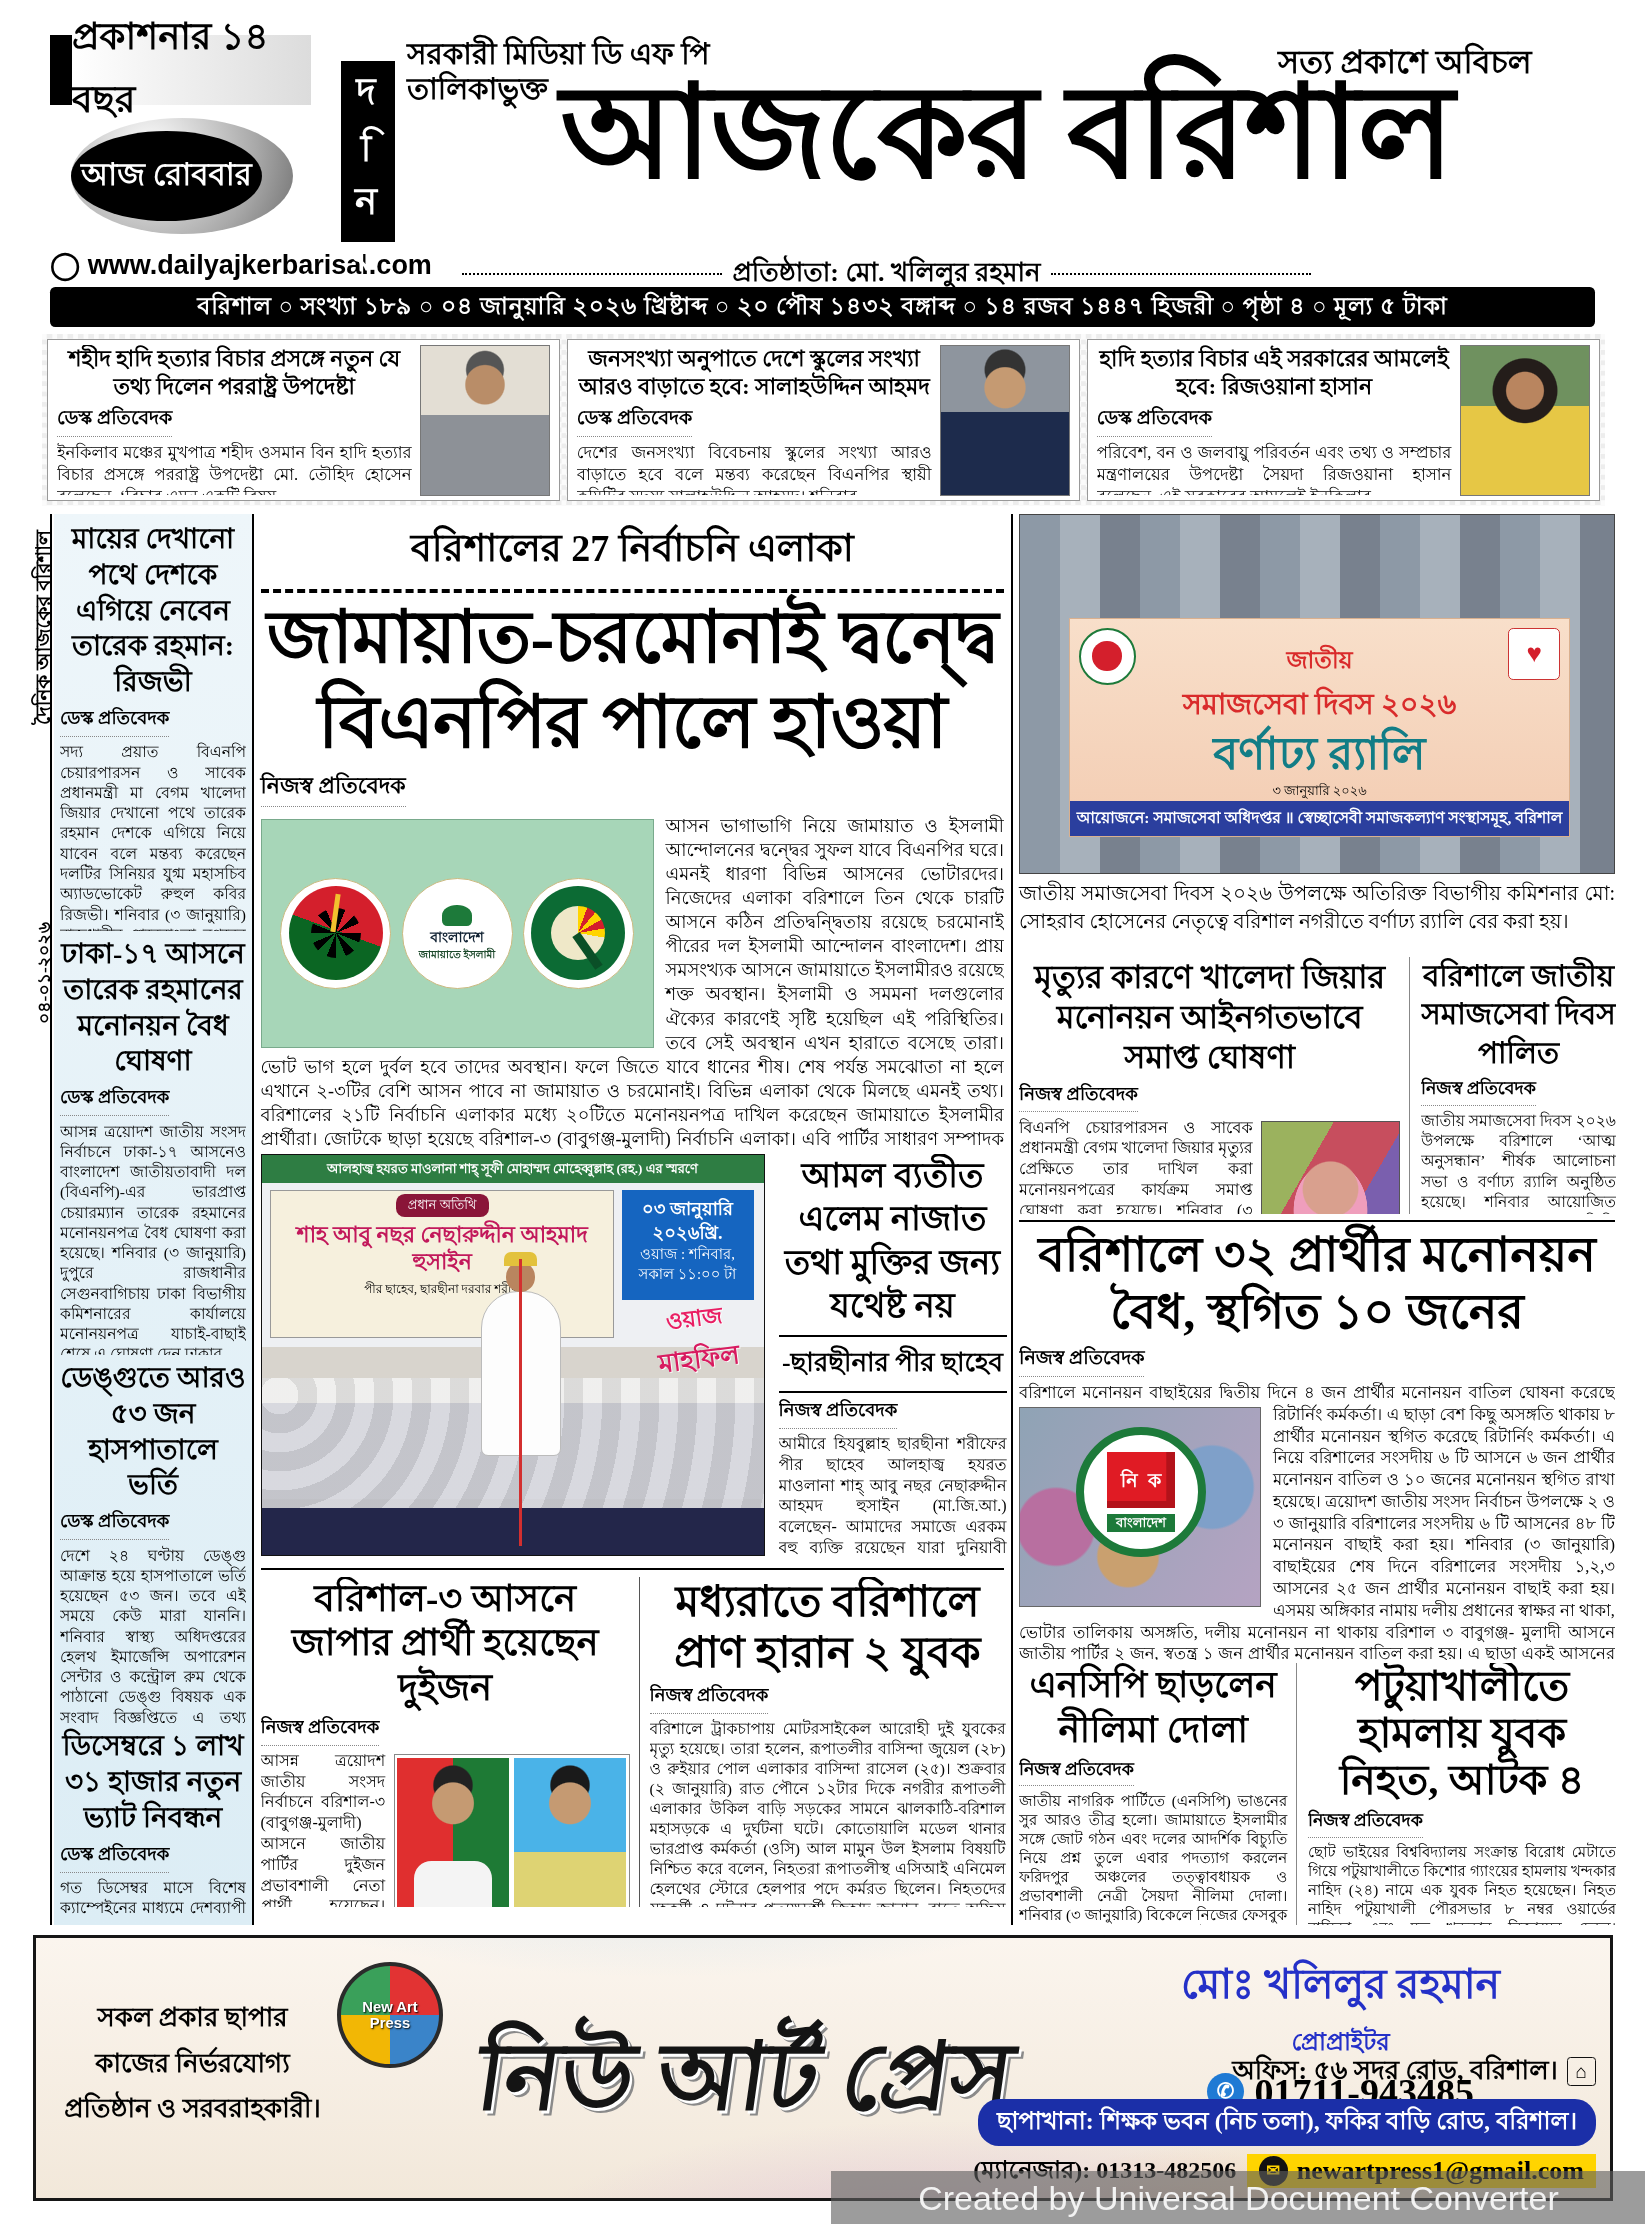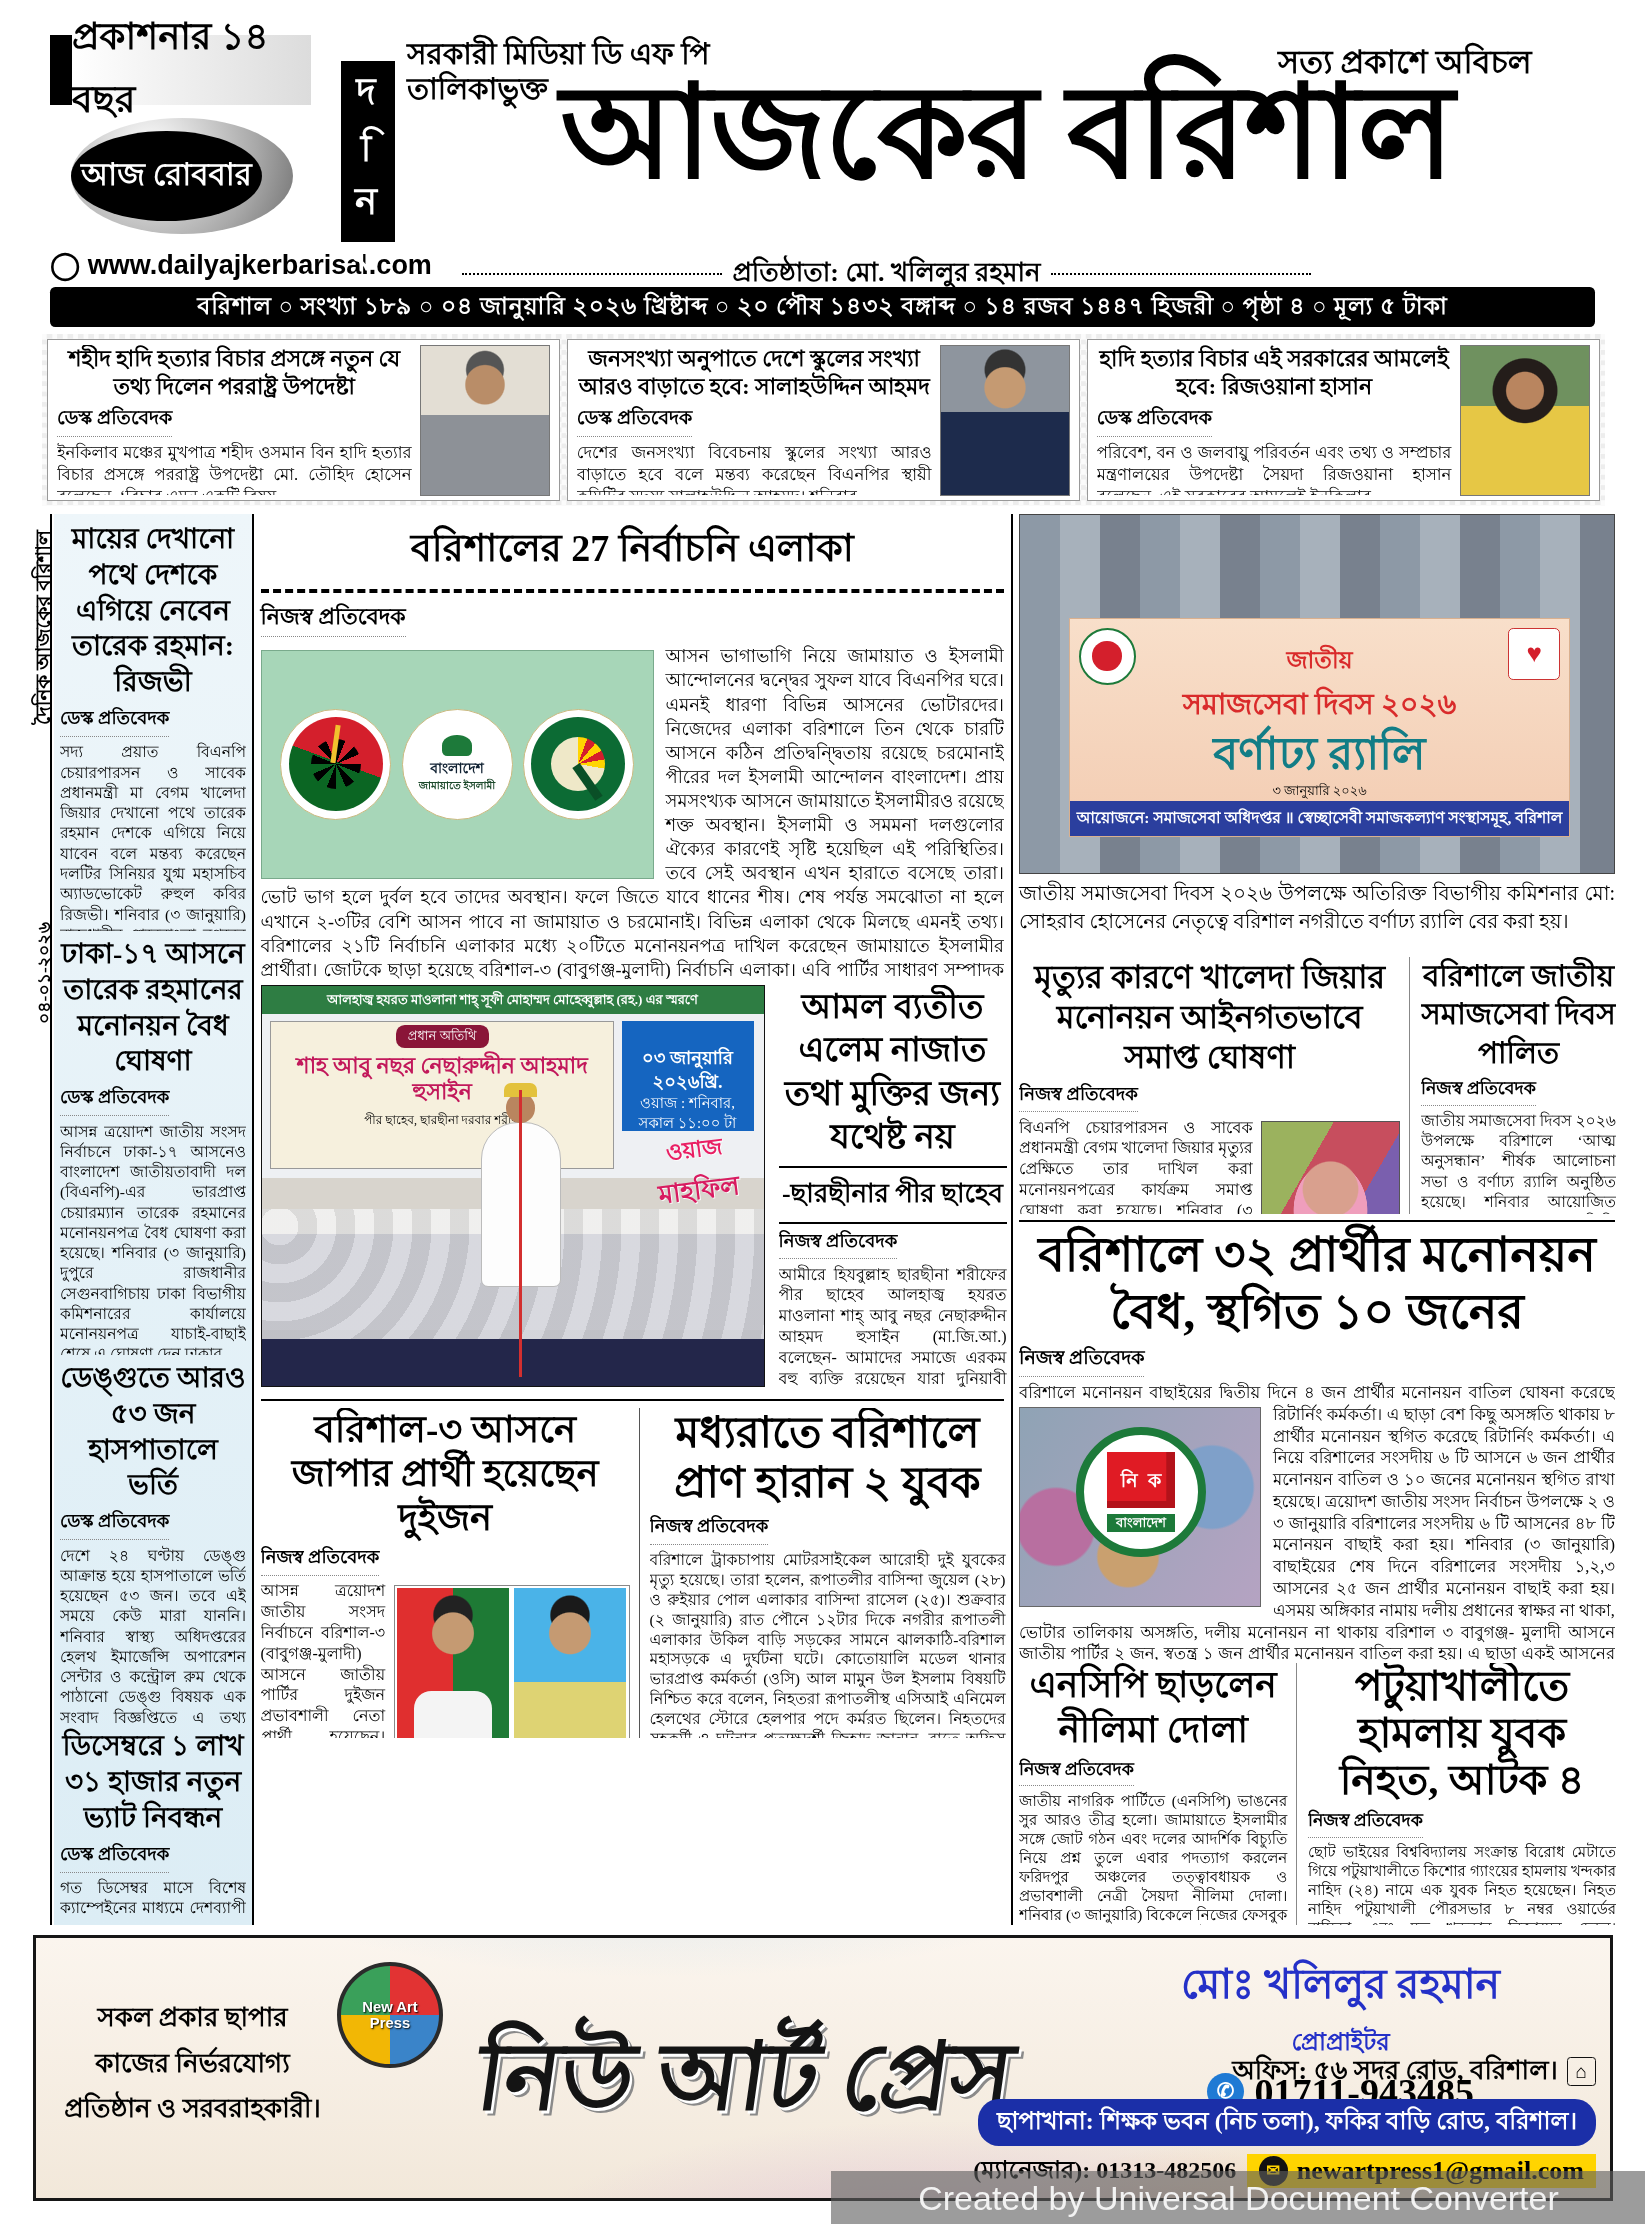--- a/index.html
+++ b/index.html
@@ -88,21 +88,21 @@
   .mahfil{position:absolute;left:0;top:1.7px;width:504px;height:402px;border:1.7px solid #111;overflow:hidden;
     background:linear-gradient(180deg,#eef0f3 0 48%,#d8d4cd 48% 62%,#3a3f68 62% 86%,#23264a 86%)}
   .mf-topstrip{position:absolute;top:0;left:0;right:0;height:28px;background:#2e7d43;color:#fff;
     font-size:13px;text-align:center;line-height:28px;font-weight:bold}
   .mf-banner{position:absolute;left:8.7px;top:35px;width:344px;height:148px;background:#f6f0dd;border:0.9px solid #999;
     text-align:center;padding-top:3.5px}
   .mf-guest-label{display:inline-block;background:#8a1538;color:#fff;font-size:13px;padding:0.9px 12px;border-radius:8.7px}
   .mf-guest{color:#c2185b;font-size:22px;font-weight:bold;line-height:1.2;margin-top:5.2px}
   .mf-sub{font-size:12px;margin-top:5.2px}
   .mf-datebox{position:absolute;left:360px;top:35px;width:132px;height:110px;background:#1565c0;color:#fff;
-    text-align:center;padding-top:25px;font-size:14.8px;line-height:1.35}
+    text-align:center;padding-top:7px;font-size:14.8px;line-height:1.35}
   .mf-date{font-size:18px;font-weight:bold}
   .mf-event{position:absolute;right:1.7px;top:146px;width:130px;text-align:center;transform:rotate(-7deg);
     font-weight:bold;color:#e91e63;text-shadow:0.9px 0.9px 0 #fff}
   .mf-ev1{font-size:22.6px}.mf-ev2{font-size:26px;color:#d81b60}
   .mf-people{position:absolute;left:0;right:0;bottom:47px;height:130px;
     background:repeating-radial-gradient(circle at 17.4px 17.4px,#f4f4f4 0 19px,#dcdcdc 19px 38px);opacity:.85}
   .mf-speaker{position:absolute;left:219px;top:136px;width:80px;height:165px;background:#fdfdfd;
     border:1.7px solid #bbb;border-radius:37px 37px 7px 7px}
   .mf-speaker::before{content:"";position:absolute;left:24px;top:-29.5px;width:29.5px;height:29.5px;border-radius:50%;background:#b9855f}
   .mf-speaker::after{content:"";position:absolute;left:22.6px;top:-40px;width:33px;height:14px;border-radius:7px 7px 0 0;background:#e3c23c}
@@ -295,20 +295,21 @@
       <h2>ডিসেম্বরে ১ লাখ ৩১ হাজার নতুন ভ্যাট নিবন্ধন</h2>
       <div><span class="byline">ডেস্ক প্রতিবেদক</span></div>
       <div class="body"><span>গত ডিসেম্বর মাসে বিশেষ ক্যাম্পেইনের মাধ্যমে দেশব্যাপী ১ লাখ ৩১ হাজার অনিবন্ধিত প্রতিষ্ঠানকে নতুন ভ্যাট নিবন্ধনের আওতায় এনেছে জাতীয় রাজস্ব বোর্ড (এনবিআর)। শনিবার (৩ জানুয়ারি) এনবিআরের জনসংযোগ কর্মকর্তা মো. আল আমিন শেখ বলেন, দেশের ১২টি ভ্যাট কমিশনারেট ছুটির দিনসহ প্রতিদিন বিশেষ জরিপ ও ক্যাম্পেইন পরিচালনার মাধ্যমে</span>
         </div>
     </div>
   </div>
 
   <div class="midcol">
     <div class="kicker">বরিশালের 27 নির্বাচনি এলাকা</div>
     <div class="dashsep"></div>
+    <div class="mainhead">জামায়াত-চরমোনাই দ্বন্দ্বে বিএনপির পালে হাওয়া</div>
     <div><span class="byline mainbyline">নিজস্ব প্রতিবেদক</span></div>
     <div class="mainbody">
       <div class="greenbox">
         <div class="disc">
           <div class="bnp-inner">
               <div class="bnp-gear"></div>
             </div>
         </div>
         <div class="disc">
           <div class="jam-dome"></div>

